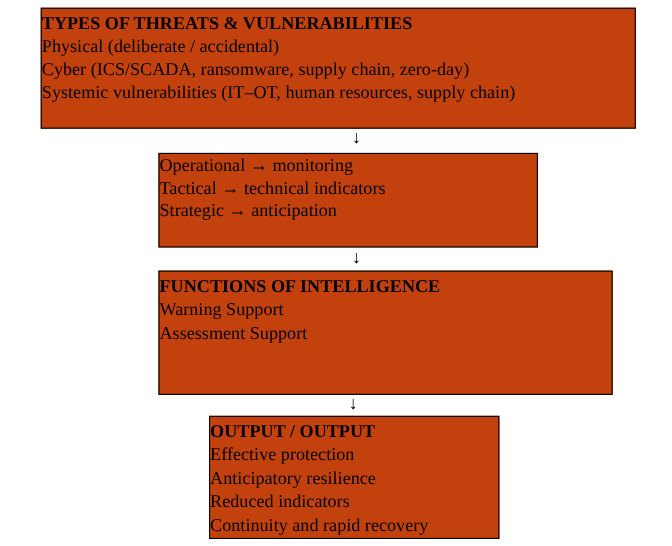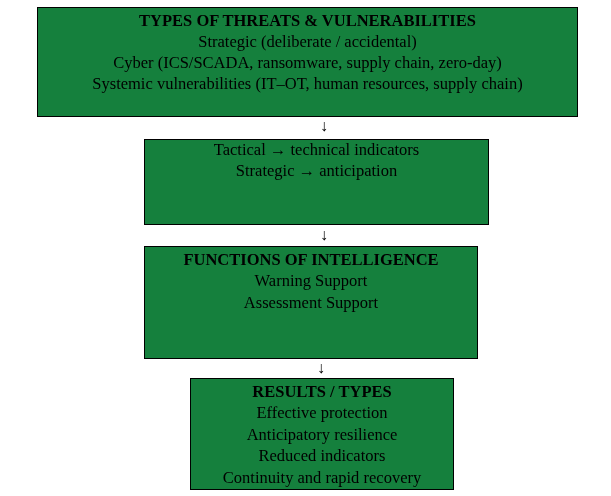--- a/index.html
+++ b/index.html
@@ -1,56 +1,57 @@
 <!DOCTYPE html>
 <html><head>
   <meta charset="utf-8">
   <style>
     html, body { margin: 0; padding: 0; background: #ffffff; }
     body { width: 611px; height: 496px; position: relative; overflow: hidden;
            font-family: "Liberation Serif", "DejaVu Serif", serif; color: #000; }
     .box { position: absolute; border: 1.5px solid #000; box-sizing: border-box;
-           text-align: center; background: #15803d; }
+           text-align: left; background: #c2410c; }
     .box .title { font-weight: bold; font-size: 16.5px; line-height: 21px; margin-top: 2px; }
     .box .line { font-size: 16.5px; line-height: 21px; white-space: nowrap; }
     .arrow { position: absolute; font-size: 16px; line-height: 16px; width: 20px; text-align: center; }
     #b1 { left: 37px; top: 7px; width: 541px; height: 110px; }
     #b2 { left: 144px; top: 139px; width: 345px; height: 86px; }
-    #b3 { left: 144px; top: 246px; width: 334px; height: 113px; }
+    #b3 { left: 144px; top: 246px; width: 413px; height: 113px; }
     #b4 { left: 190px; top: 378px; width: 264px; height: 112px; }
     #b2 .line, #b2 .title { line-height: 20.5px; }
     #b3 .line { line-height: 22px; }
     #b4 .line { line-height: 21.5px; }
   </style>
 </head>
 <body>
 
 <div class="box" id="b1">
   <div class="title">TYPES OF THREATS &amp; VULNERABILITIES</div>
-  <div class="line">Strategic (deliberate / accidental)</div>
+  <div class="line">Physical (deliberate / accidental)</div>
   <div class="line">Cyber (ICS/SCADA, ransomware, supply chain, zero-day)</div>
   <div class="line">Systemic vulnerabilities (IT–OT, human resources, supply chain)</div>
 </div>
 
 <div class="arrow" style="left:314px; top:118px;">↓</div>
 
 <div class="box" id="b2">
+  <div class="line">Operational → monitoring</div>
   <div class="line">Tactical → technical indicators</div>
   <div class="line">Strategic → anticipation</div>
 </div>
 
 <div class="arrow" style="left:314px; top:227px;">↓</div>
 
 <div class="box" id="b3">
   <div class="title">FUNCTIONS OF INTELLIGENCE</div>
   <div class="line">Warning Support</div>
   <div class="line">Assessment Support</div>
 </div>
 
 <div class="arrow" style="left:311px; top:360px;">↓</div>
 
 <div class="box" id="b4">
-  <div class="title">RESULTS / TYPES</div>
+  <div class="title">OUTPUT / OUTPUT</div>
   <div class="line">Effective protection</div>
   <div class="line">Anticipatory resilience</div>
   <div class="line">Reduced indicators</div>
   <div class="line">Continuity and rapid recovery</div>
 </div>
 
 </body></html>

